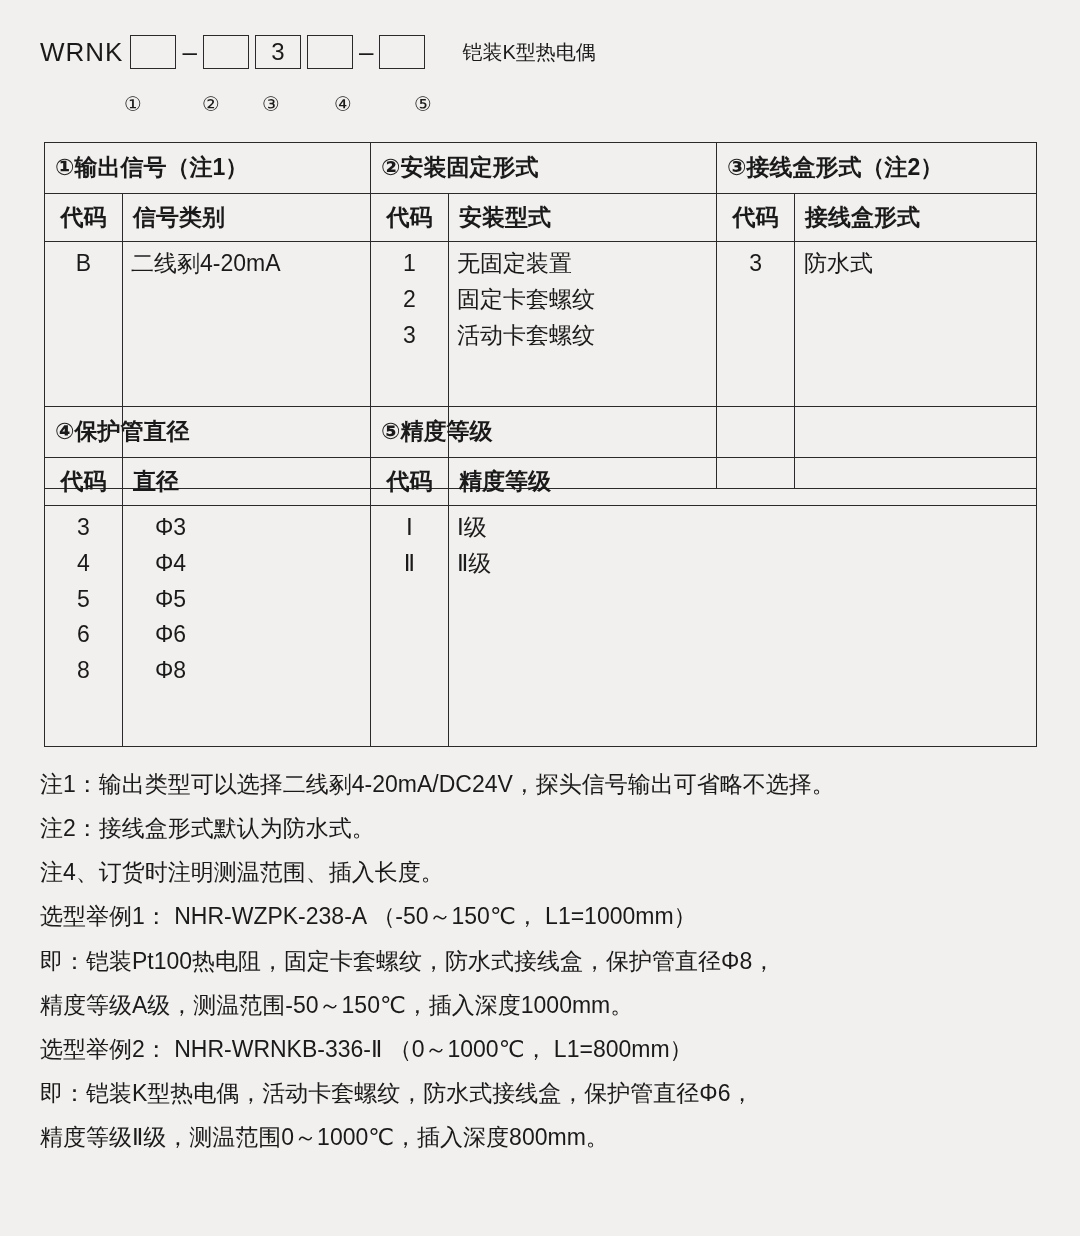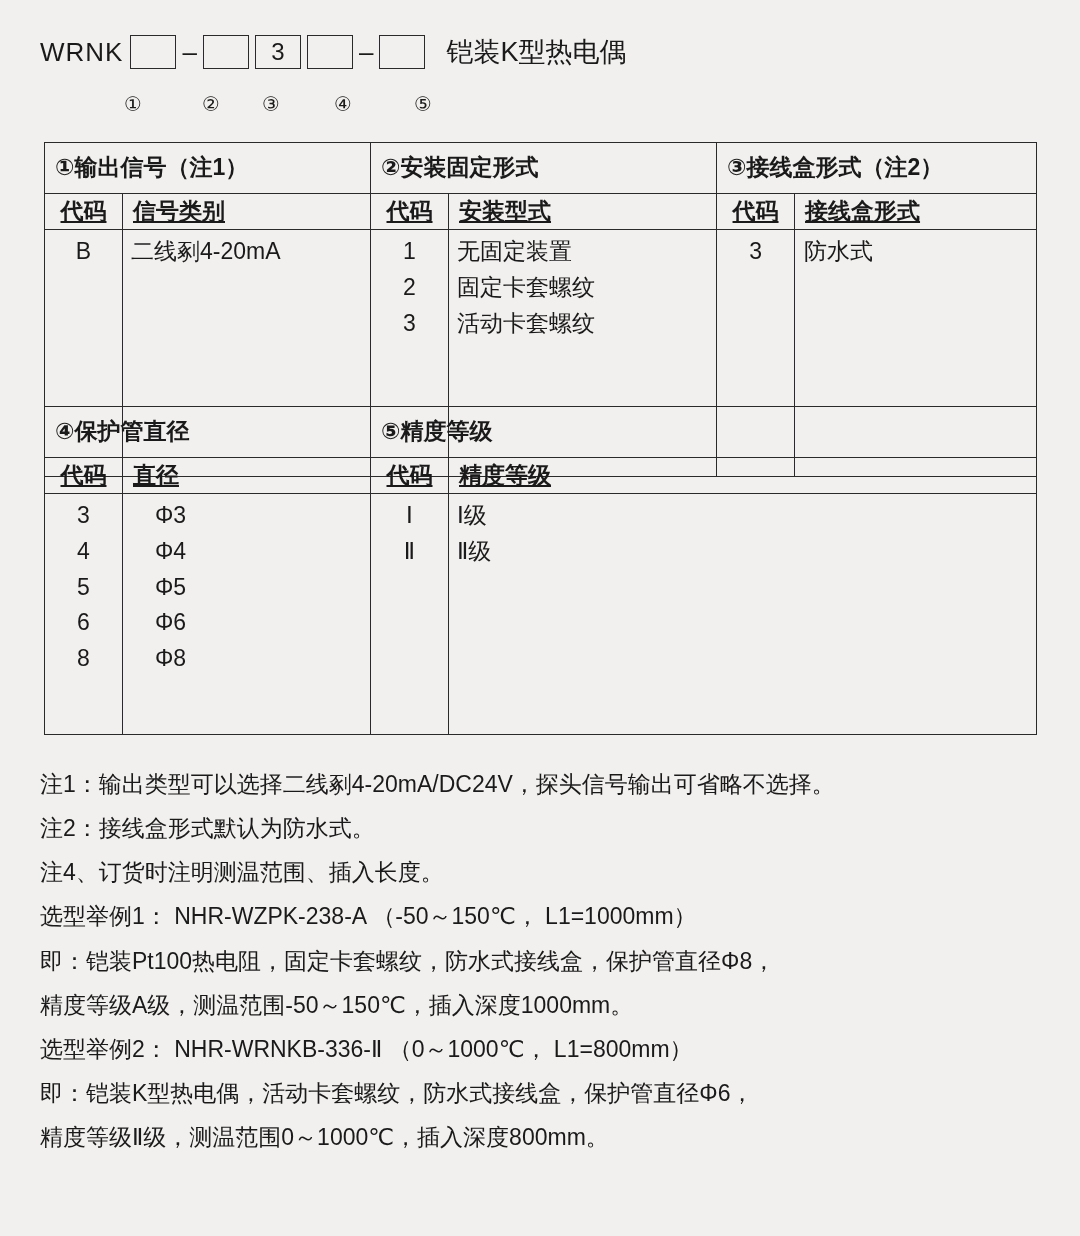--- a/index.html
+++ b/index.html
@@ -52,22 +52,22 @@
     height: 32px;
     border: 1.5px solid #2a2a2a;
     margin: 0 3px;
     background: #f2f0ee;
     display: flex;
     align-items: center;
     justify-content: center;
     font-size: 24px;
   }
   .code-desc {
-    font-size: 27px;
-    margin-left: 18px;
+    font-size: 20px;
+    margin-left: 34px;
     white-space: nowrap;
   }
 
   
   .index-row {
     position: absolute;
     top: 92px;
     left: 0;
     height: 30px;
   }
@@ -94,22 +94,21 @@
   }
   .hdr {
     font-size: 25px;
     font-weight: bold;
     padding: 7px 10px !important;
     margin-top: 32px;
   }
   .sub {
     font-weight: bold;
     font-size: 23px;
-    padding: 0 10px !important;
-    text-decoration: underline;
+    padding: 6px 10px !important;
   }
   .ctr { text-align: center; }
   .cell-list { line-height: 1.75; }
 
   
   .notes {
     position: absolute;
     left: 40px;
     top: 762px;
     width: 1010px;

